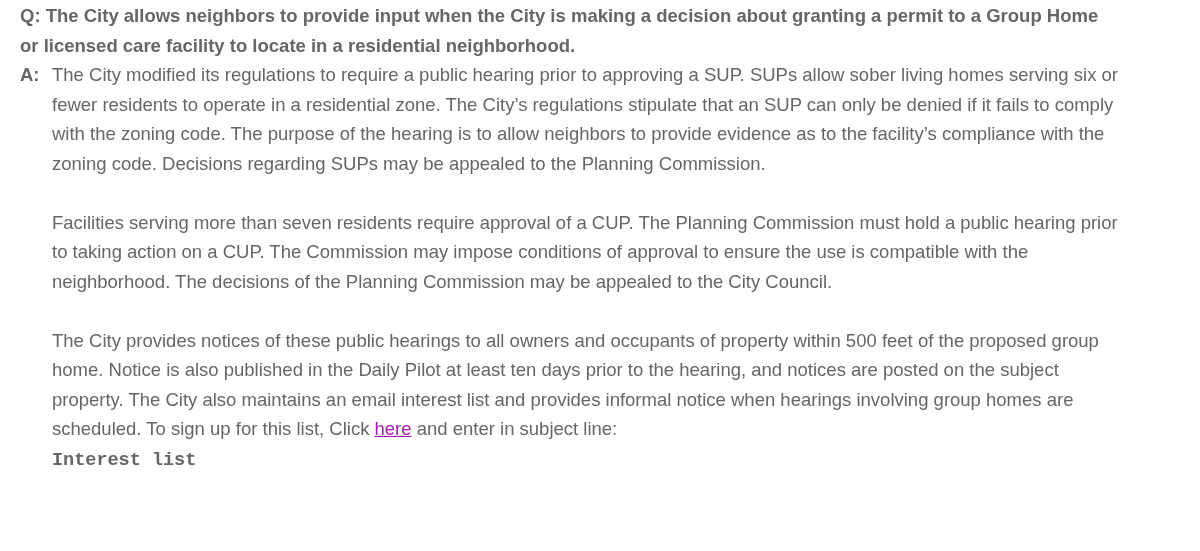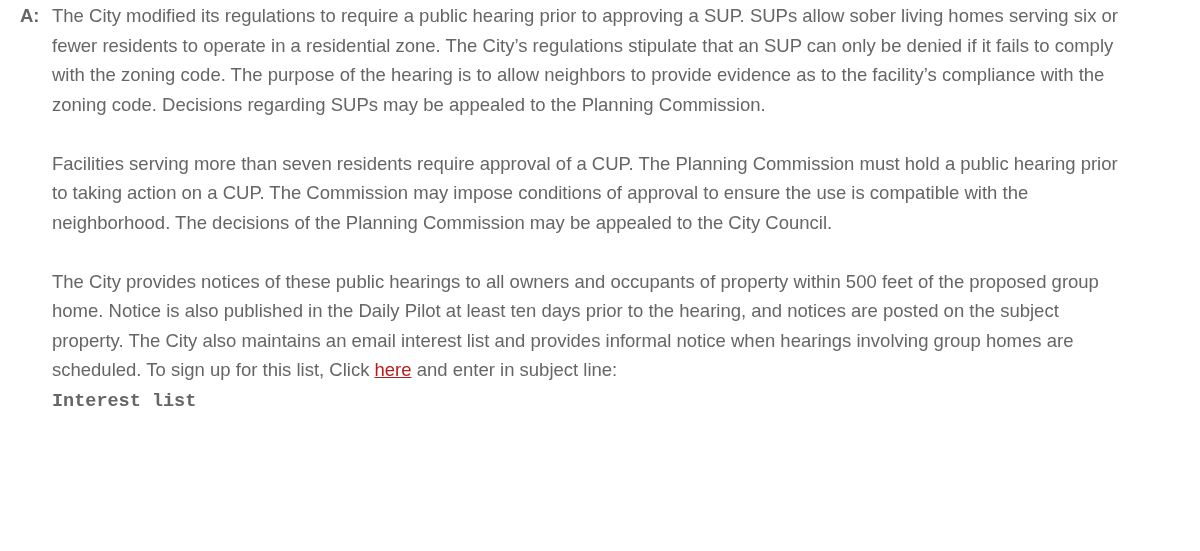--- a/index.html
+++ b/index.html
@@ -37,31 +37,32 @@
       top: 0;
       font-weight: bold;
     }
     .answer p {
       margin: 0 0 29.5px 0;
     }
     .answer p:last-child {
       margin-bottom: 0;
     }
     a.link {
-      color: #b91c1c;
+      color: #a21caf;
       text-decoration: underline;
     }
     .bold {
       font-weight: bold;
       font-family: Liberation Mono, monospace;
     }
   </style>
 </head>
 <body>
 
 <div class="faq">
+  <p class="question"><span>Q:</span> <span>The City allows neighbors to provide input when the City is making a decision about granting a permit to a Group Home or licensed care facility to locate in a residential neighborhood.</span></p>
   <div class="answer">
     <span class="answer-label">A:</span>
     <p>The City modified its regulations to require a public hearing prior to approving a SUP. SUPs allow sober living homes serving six or fewer residents to operate in a residential zone. The City’s regulations stipulate that an SUP can only be denied if it fails to comply with the zoning code. The purpose of the hearing is to allow neighbors to provide evidence as to the facility’s compliance with the zoning code. Decisions regarding SUPs may be appealed to the Planning Commission.</p>
     <p>Facilities serving more than seven residents require approval of a CUP. The Planning Commission must hold a public hearing prior to taking action on a CUP. The Commission may impose conditions of approval to ensure the use is compatible with the neighborhood. The decisions of the Planning Commission may be appealed to the City Council.</p>
     <p><span>The City provides notices of these public hearings to all owners and occupants of property within 500 feet of the proposed group home. Notice is also published in the Daily Pilot at least ten days prior to the hearing, and notices are posted on the subject property. The City also maintains an email interest list and provides informal notice when hearings involving group homes are scheduled. To sign up for this list, Click </span><a class="link" href="#">here</a><span> and enter in subject line:</span><br><span class="bold">Interest list</span></p>
   </div>
 </div>
 
 </body></html>

